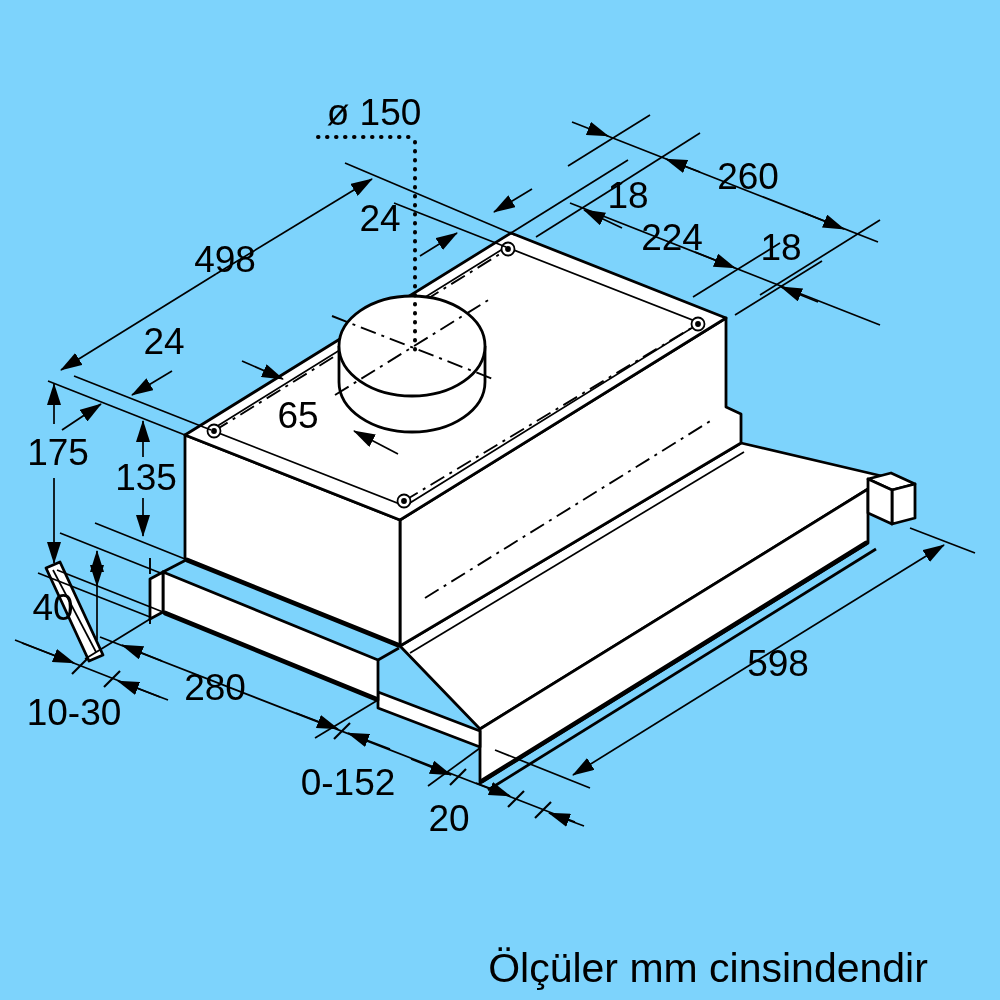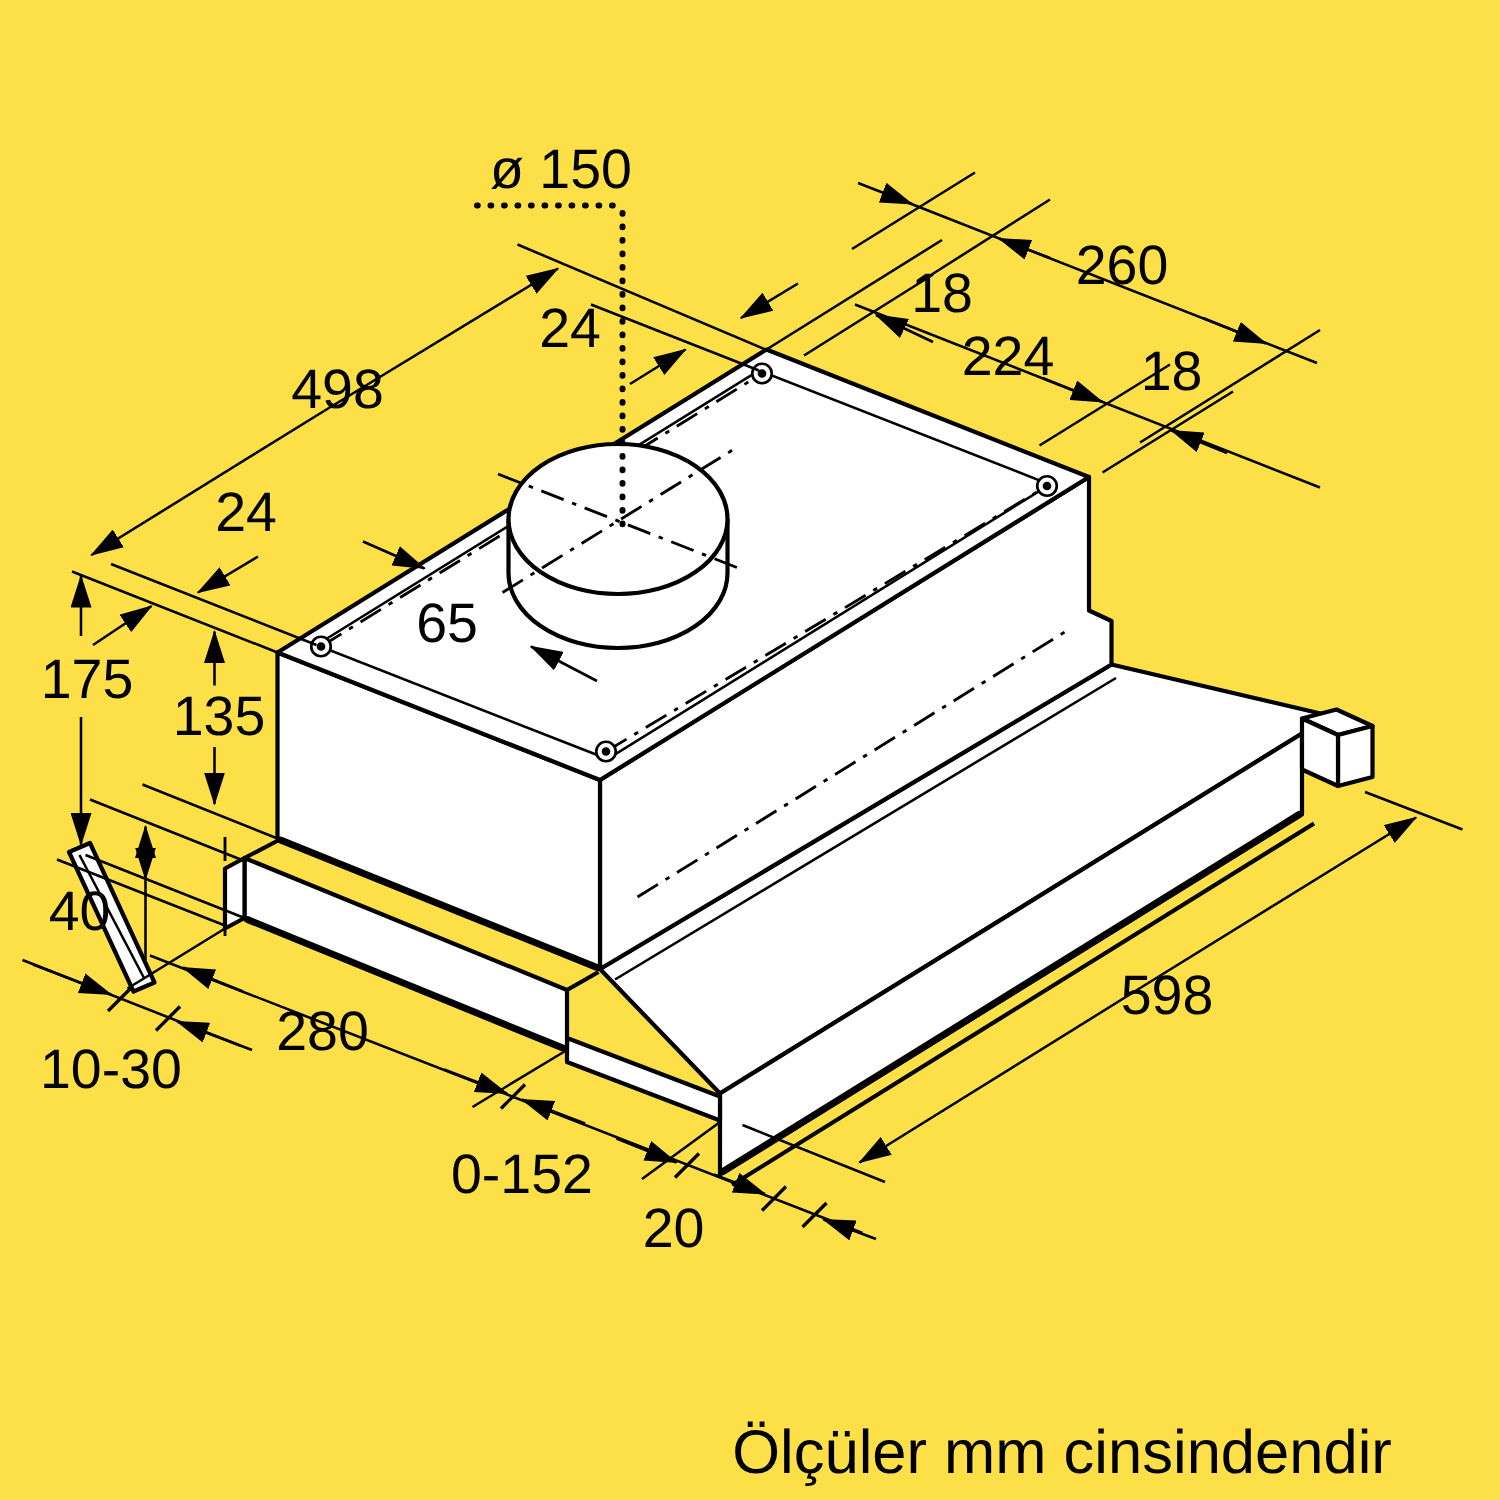--- a/index.html
+++ b/index.html
@@ -1,16 +1,16 @@
 <!DOCTYPE html>
 <html><head>
 <meta charset="utf-8">
 <style>
   html,body{margin:0;padding:0;background:#ffffff;}
-  .stage{position:relative;width:1000px;height:1000px;background:#fde047;overflow:hidden;
+  .stage{position:relative;width:1000px;height:1000px;background:#7dd3fc;overflow:hidden;
          font-family:"Liberation Sans", sans-serif;}
   svg{display:block;}
   .edge{fill:#ffffff;stroke:#000;stroke-width:2.8;stroke-linejoin:round;}
   .edge-nf{fill:none;stroke:#000;stroke-width:2.8;stroke-linejoin:round;}
   .heavy{fill:none;stroke:#000;stroke-width:4.6;stroke-linecap:round;}
   .thin{fill:none;stroke:#000;stroke-width:1.7;}
   .dim{fill:none;stroke:#000;stroke-width:1.7;}
   .dashdot{fill:none;stroke:#000;stroke-width:1.9;stroke-dasharray:16 6 3 6;}
   .dotted{fill:none;stroke:#000;stroke-width:4;stroke-linecap:round;stroke-dasharray:0.5 8.5;}
   .tick{stroke:#000;stroke-width:2.2;}

